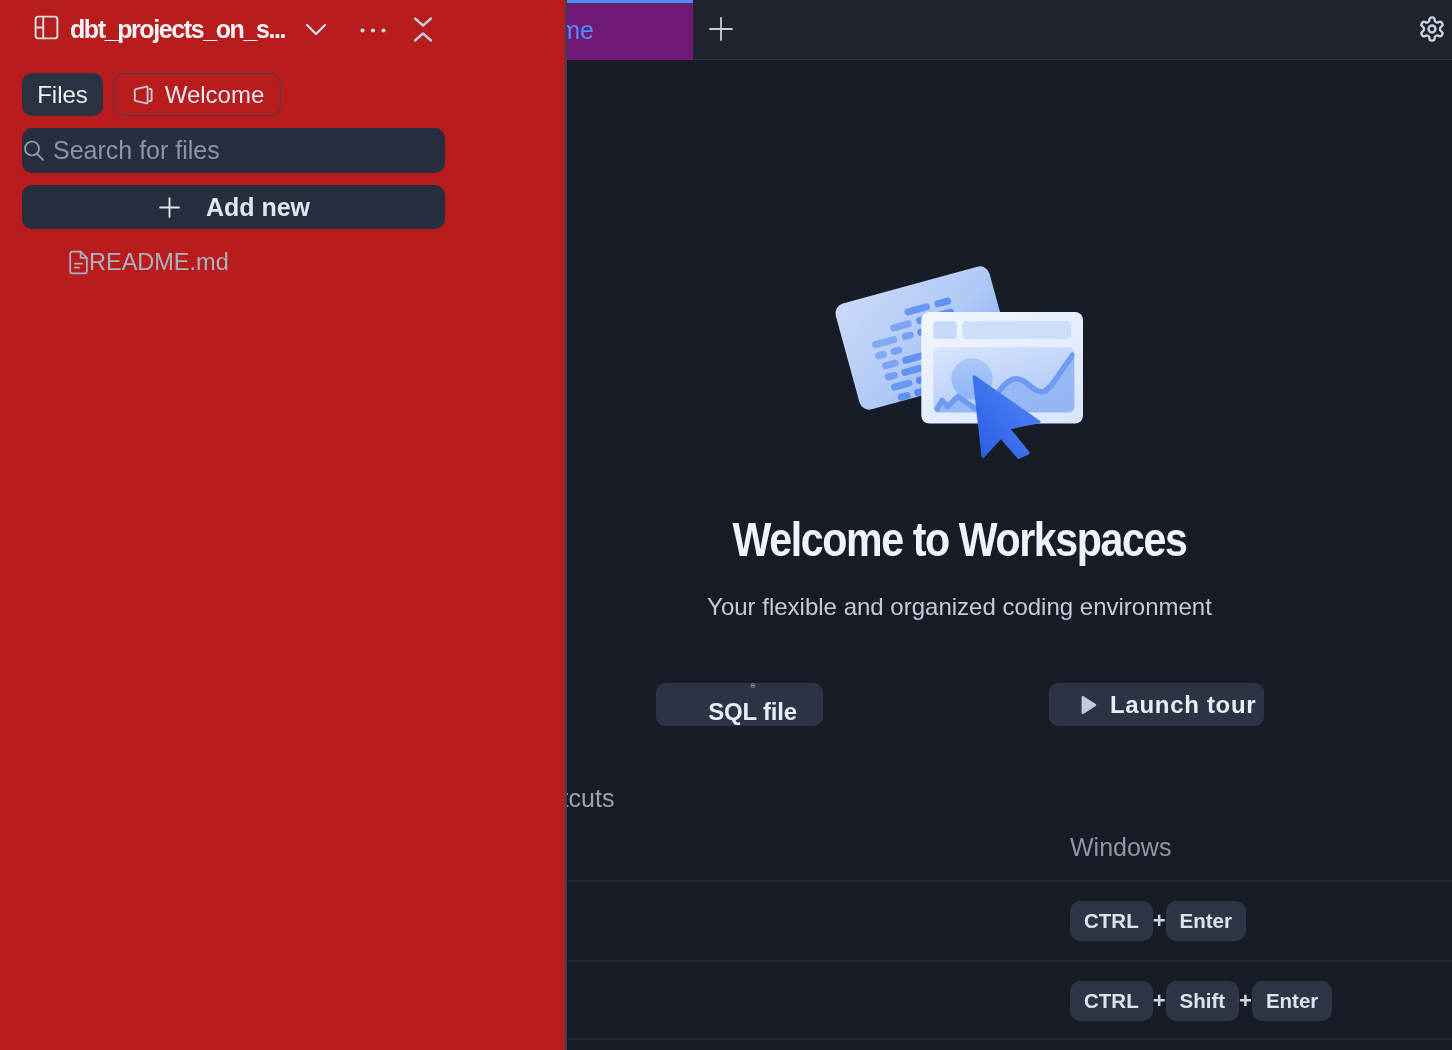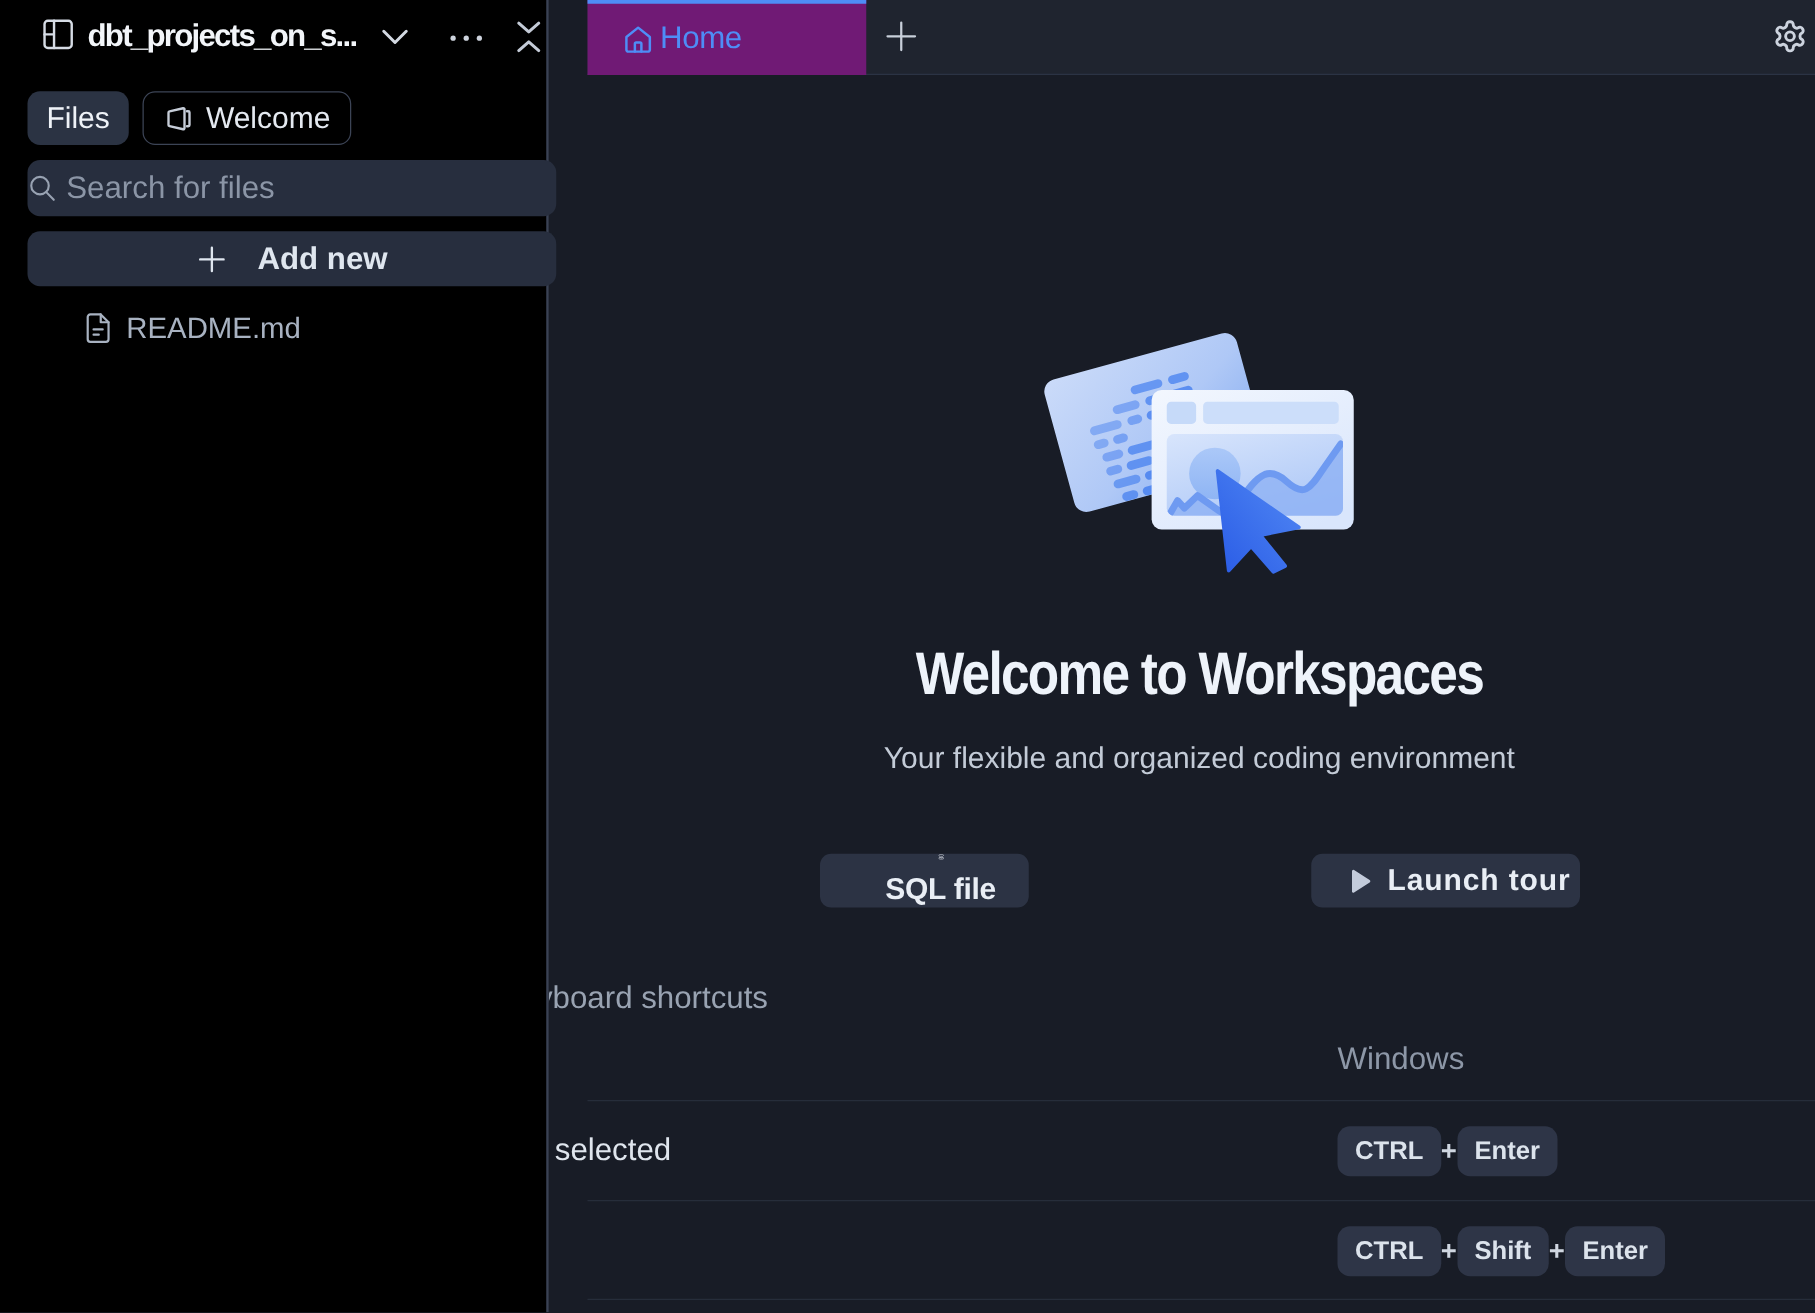--- a/index.html
+++ b/index.html
@@ -32,36 +32,36 @@
   
   .shead{position:absolute;color:#99A3B2;font-size:25px;}
   .srow-label{position:absolute;color:#DFE5ED;font-size:25px;}
   .sdiv{position:absolute;left:470px;width:982px;height:1px;background:#262D3A;}
   .keys{position:absolute;display:flex;align-items:center;}
   .kbd{height:40px;background:#2E3547;border-radius:10px;display:flex;align-items:center;
        justify-content:center;padding:0 14px;color:#DCE3EC;font-size:20.5px;font-weight:700;}
   .kplus{color:#CFD6E0;font-size:22px;font-weight:600;}
 
   
-  #sidebar{position:absolute;left:0;top:0;width:439px;height:1050px;background:#000000;
+  #sidebar{position:absolute;left:0;top:0;width:567px;height:1050px;background:#b91c1c;
            border-right:2px solid #3A4254;box-sizing:border-box;z-index:10;}
   #sb-title{position:absolute;left:70px;top:15px;color:#F2F5F9;font-size:25px;
             font-weight:700;white-space:nowrap;letter-spacing:-1.4px;}
   .pill{position:absolute;top:73px;height:43px;border-radius:10px;display:flex;
         align-items:center;justify-content:center;gap:10px;font-size:24px;color:#EEF2F7;
         box-sizing:border-box;}
   #pill-files{left:22px;width:81px;background:#2B3343;}
   #pill-changes{left:114px;width:167px;border:1.5px solid #3C4456;color:#E4E9F0;}
   #sb-search{position:absolute;left:22px;top:128px;width:423px;height:45px;background:#272E3E;
              border-radius:10px;display:flex;align-items:center;gap:7px;
              box-sizing:border-box;color:#8B95A6;font-size:25px;}
   #sb-add{position:absolute;left:22px;top:185px;width:423px;height:44px;background:#272E3E;
           border-radius:10px;display:flex;align-items:center;justify-content:center;gap:24px;
           color:#DFE6EF;font-size:25px;font-weight:600;}
-  #sb-file{position:absolute;left:68px;top:249px;display:flex;align-items:center;gap:12px;
+  #sb-file{position:absolute;left:68px;top:249px;display:flex;align-items:center;
            color:#A8B2C1;font-size:23.5px;}
 </style>
 </head>
 <body>
 <div id="app">
 
   <div id="tabbar"></div>
   <div id="tab-home">
     <svg width="25" height="25" viewBox="0 0 24 24" fill="none" stroke="#4E8DF6" stroke-width="1.9" stroke-linecap="round" stroke-linejoin="round">
       <path d="M3 10.2 L12 3 L21 10.2 V20 a1.4 1.4 0 0 1 -1.4 1.4 H4.4 A1.4 1.4 0 0 1 3 20 Z"></path>

